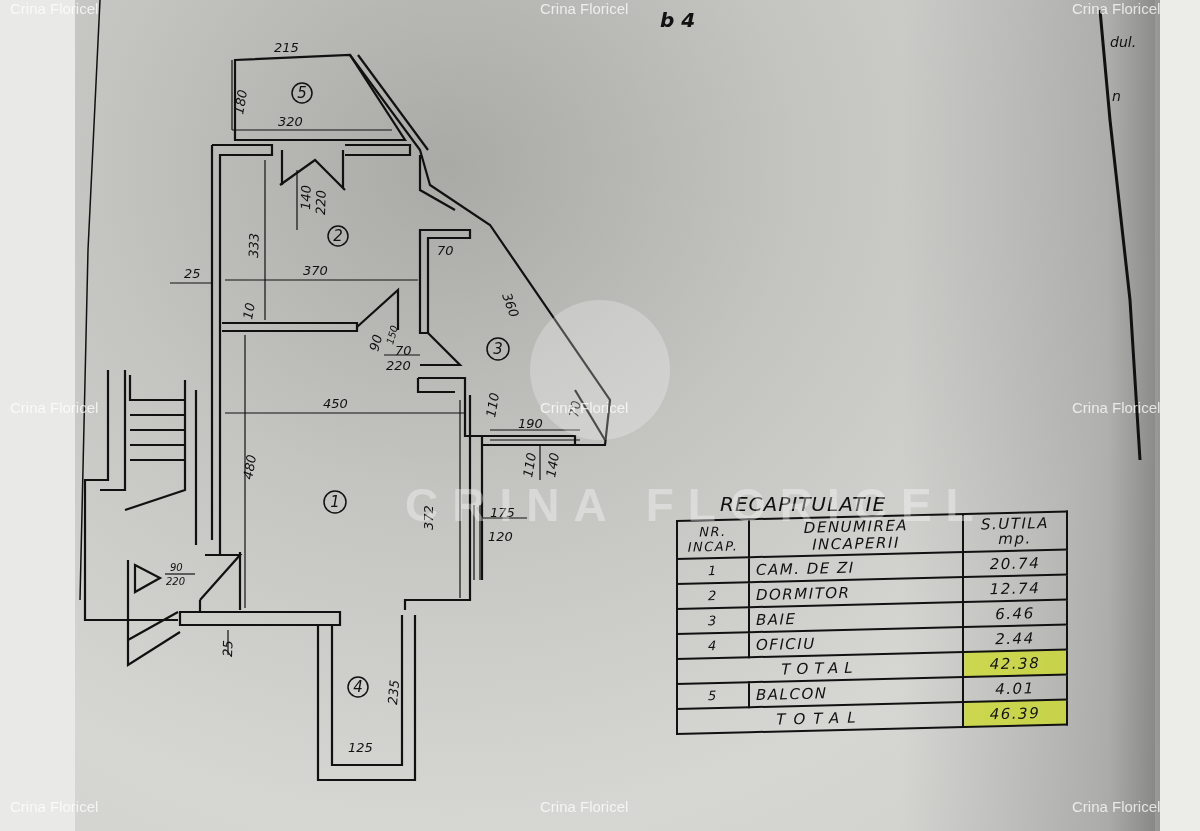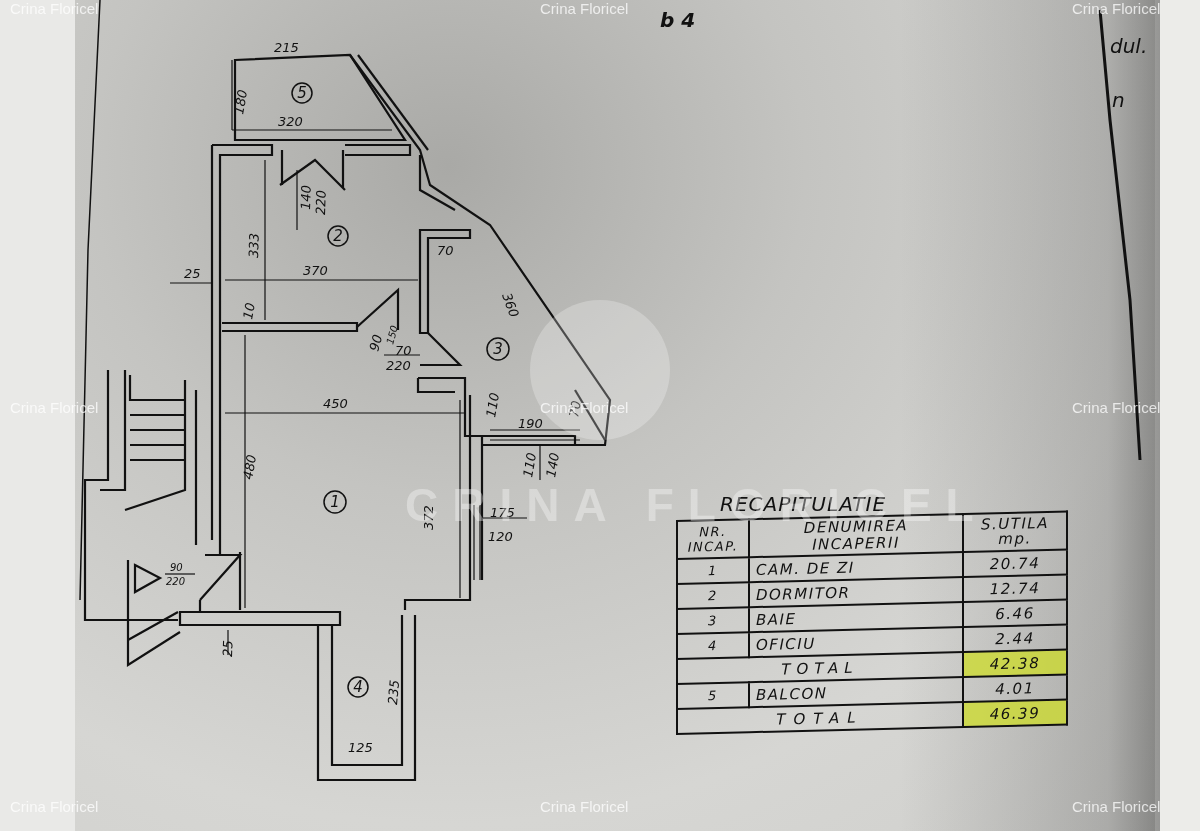--- a/index.html
+++ b/index.html
@@ -20,21 +20,21 @@
   .table-wrap { position:absolute; left:676px; top:492px; width:440px; }
   .recap-title { font-style:italic; font-size:20px; letter-spacing:1px; color:#111; margin-left:44px; }
   table.recap { border-collapse:collapse; transform:skewY(-1.4deg); transform-origin:left top; margin-top:4px; }
   table.recap td { border:2px solid #111; font-style:italic; font-size:15px; letter-spacing:1.5px;
                    color:#111; padding:1px 6px; height:21px; }
   table.recap td.nr { width:58px; text-align:center; font-size:13px; }
   table.recap td.name { width:200px; }
   table.recap td.area { width:90px; text-align:center; }
   table.recap td.hl { background:rgba(205,220,40,0.75); }
   .hdr { font-size:13px; line-height:15px; }
-  .note { position:absolute; font-style:italic; color:#111; font-size:20px; }
+  .note { position:absolute; font-style:italic; color:#111; font-size:14px; }
 </style>
 </head>
 <body>
 
 <div class="paper"></div>
 <div class="paper-left"></div>
 <div class="paper-right"></div>
 <div class="shade-right"></div>
 
 <svg class="plan" width="1200" height="831" viewBox="0 0 1200 831">

